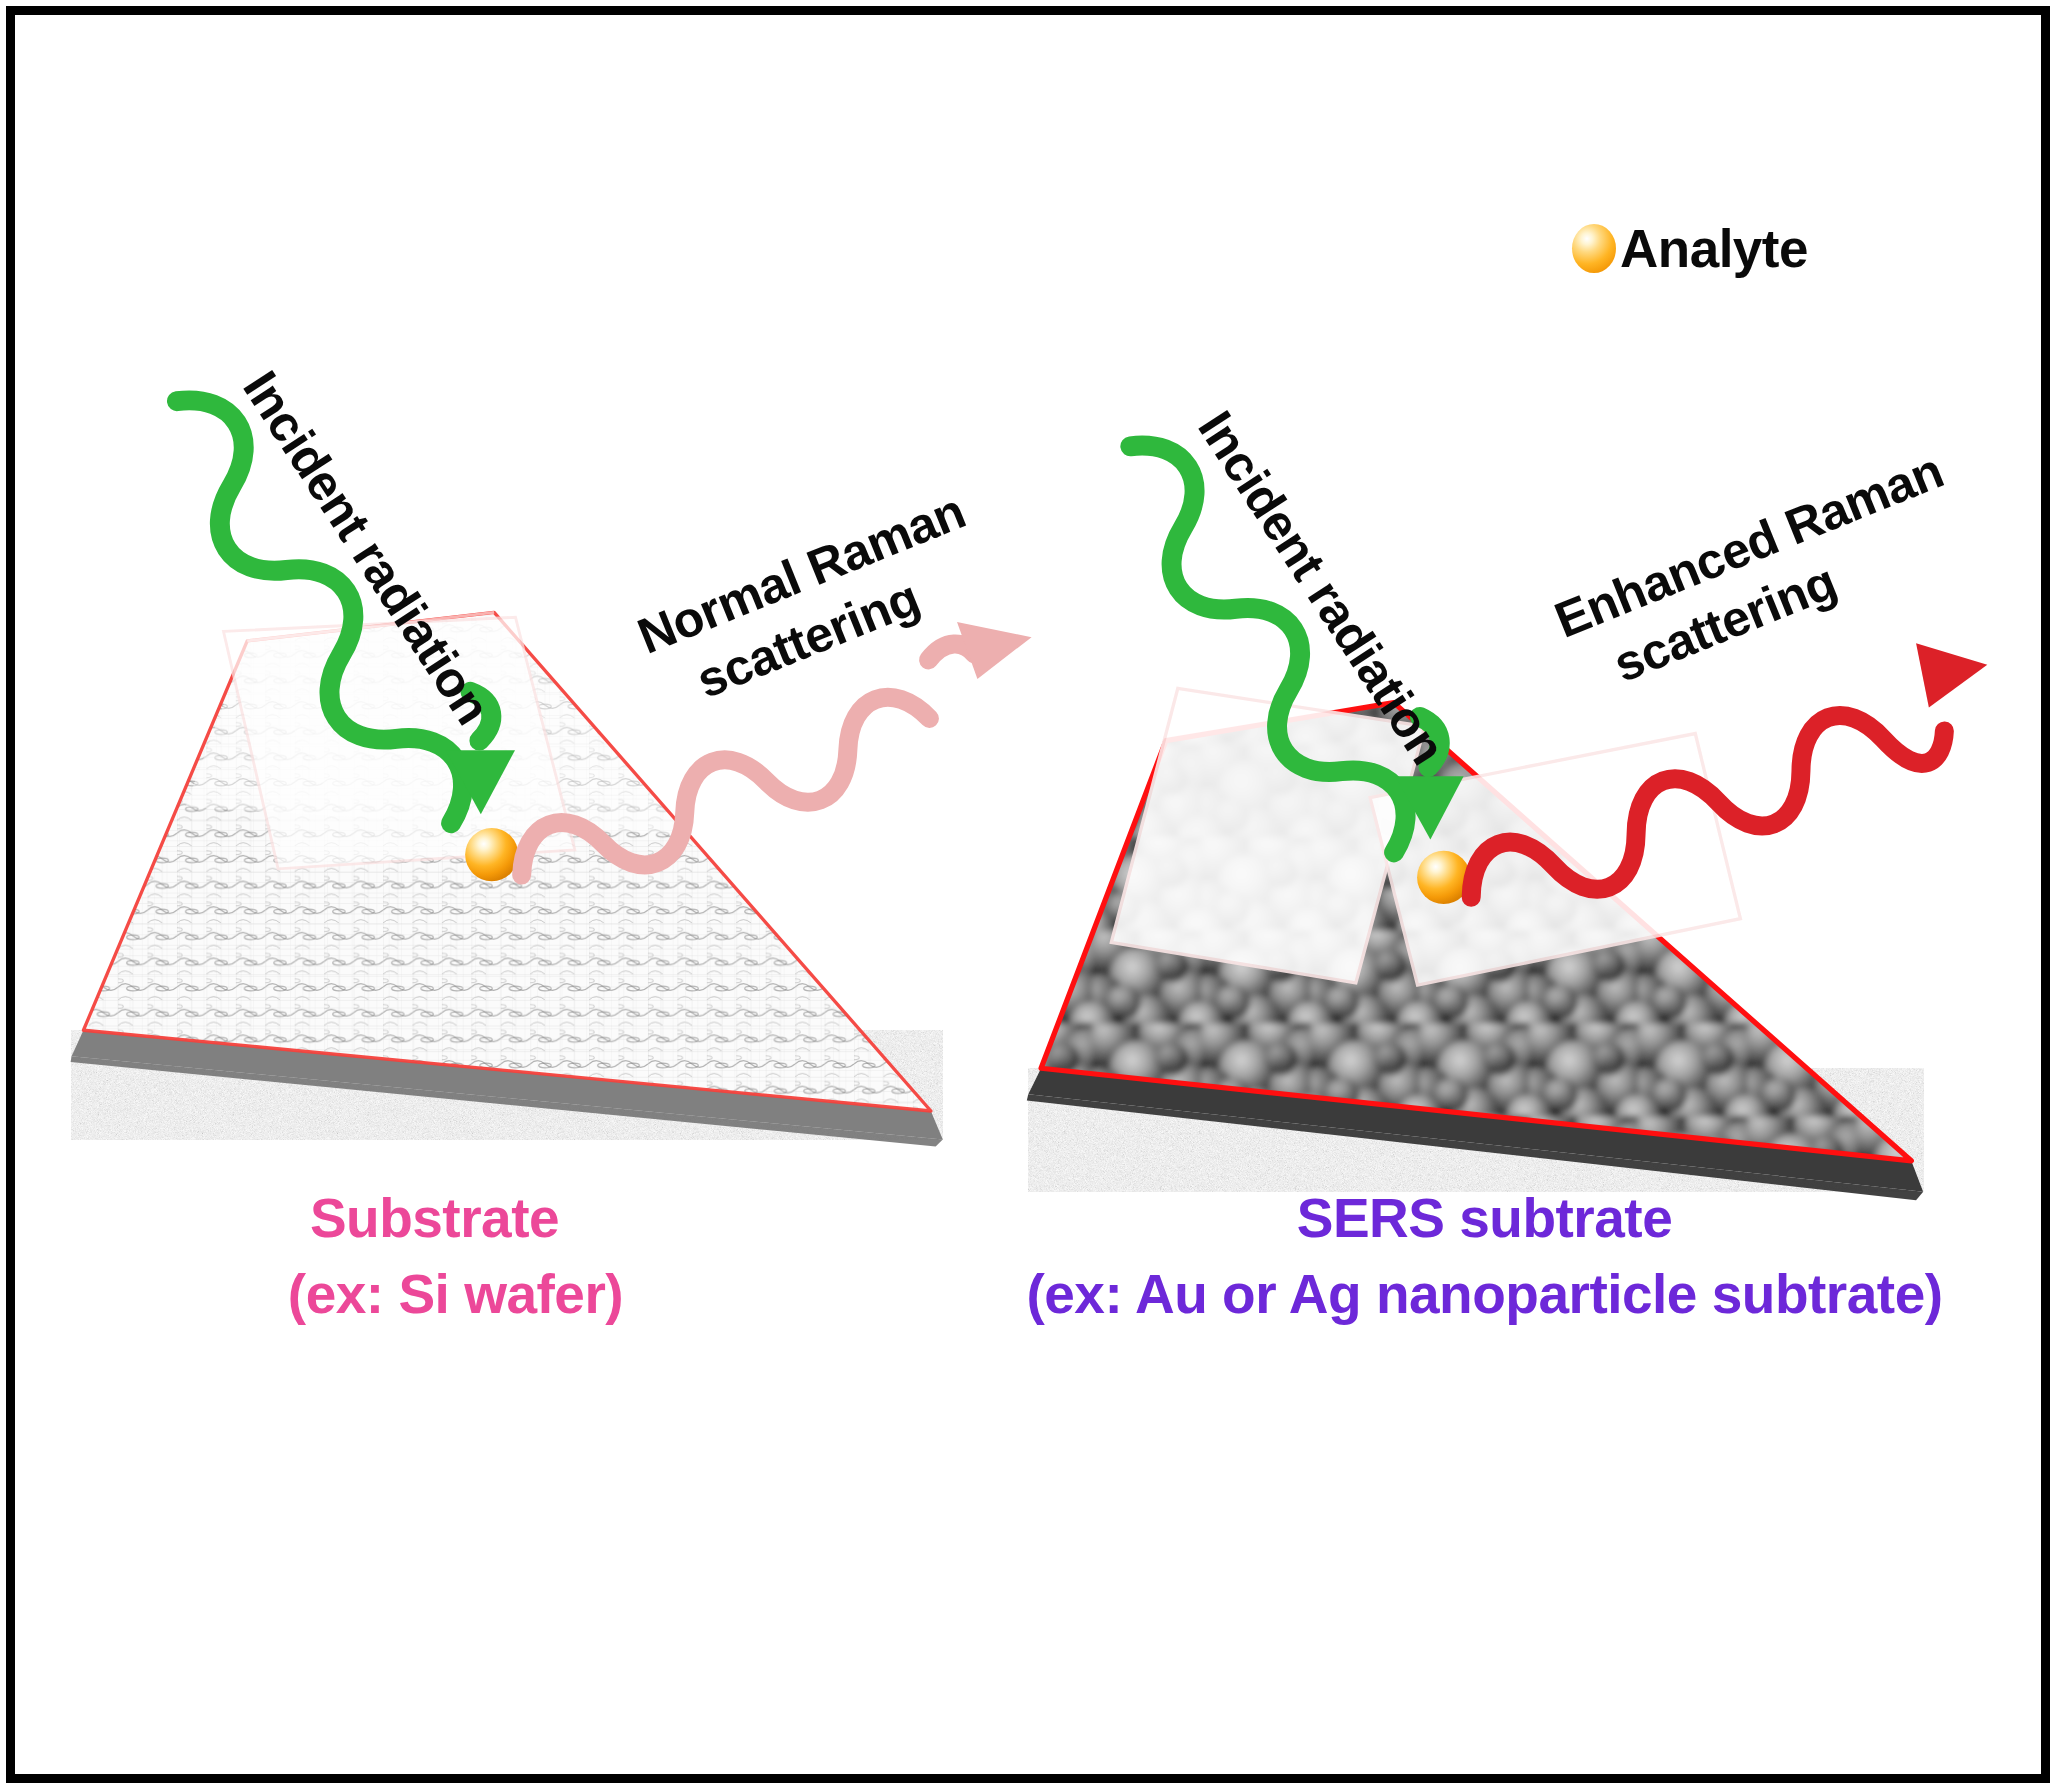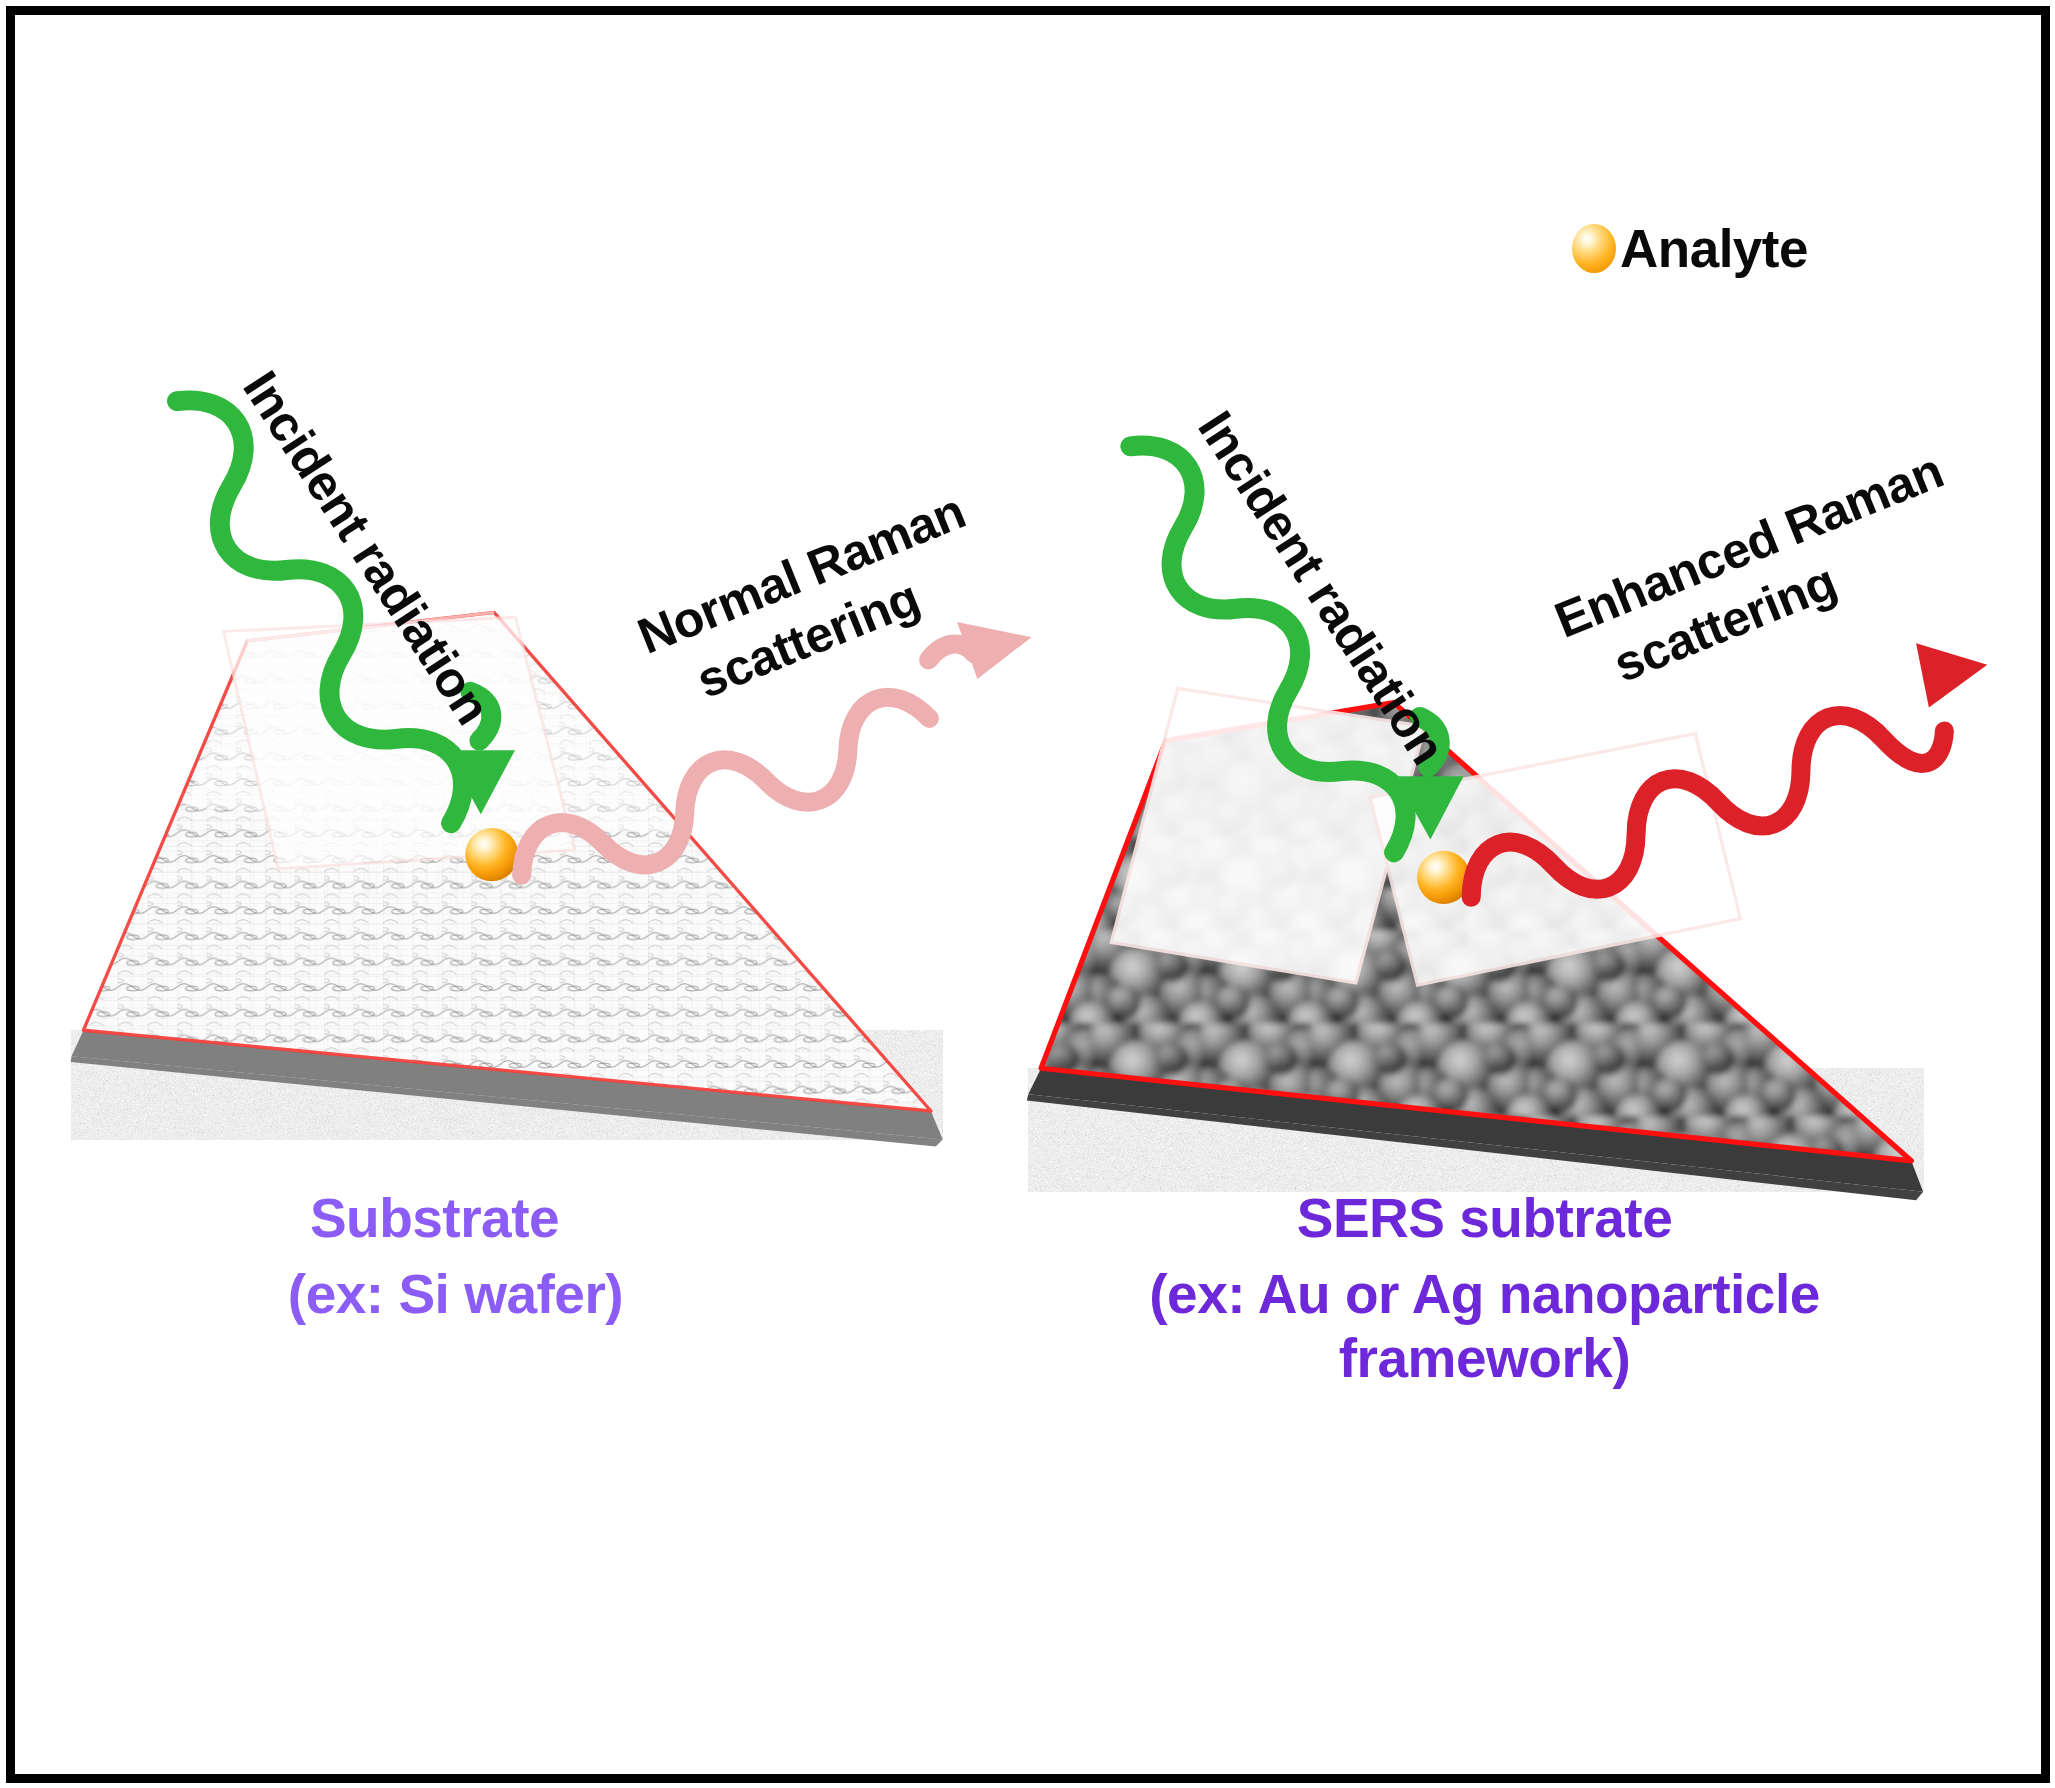--- a/index.html
+++ b/index.html
@@ -45,21 +45,21 @@
         #fff4d0 13%,
         #ffd980 30%,
         #ffb524 56%,
         #f59a08 78%,
         #e08400 100%);
   }
   #caption-left{
     position:absolute;
     left:0px;top:1186px;width:869px;
     text-align:center;
-    font-size:55px;font-weight:700;color:#8b5cf6;
+    font-size:55px;font-weight:700;color:#ec4899;
     letter-spacing:-0.5px;
     font-family:"Liberation Sans", sans-serif;
   }
   #caption-left .line2{display:block;margin-top:12.3px;margin-left:42px;}
   #caption-right{
     position:absolute;
     left:1012px;top:1186px;width:945px;
     text-align:center;
     font-size:55px;font-weight:700;color:#6d28d9;
     letter-spacing:-0.5px;
@@ -320,18 +320,18 @@
     <div style="margin-left:38px;">scattering</div>
   </div>
 
   <div id="caption-left">
     <span>Substrate</span>
     <span class="line2">(ex: Si wafer)</span>
   </div>
 
   <div id="caption-right">
     <span>SERS subtrate</span>
-    <span class="line2">(ex: Au or Ag nanoparticle framework)</span>
+    <span class="line2">(ex: Au or Ag nanoparticle subtrate)</span>
   </div>
 
   <div id="frame-border"></div>
 </div>
 
 
 </body></html>

